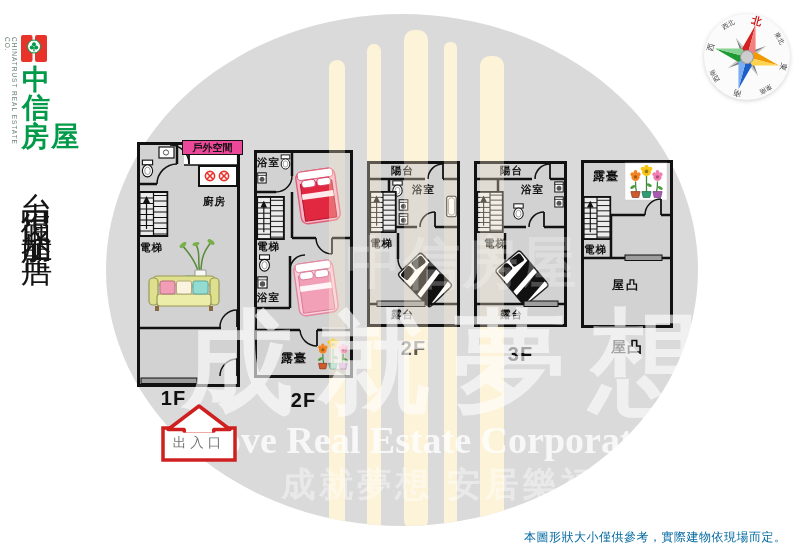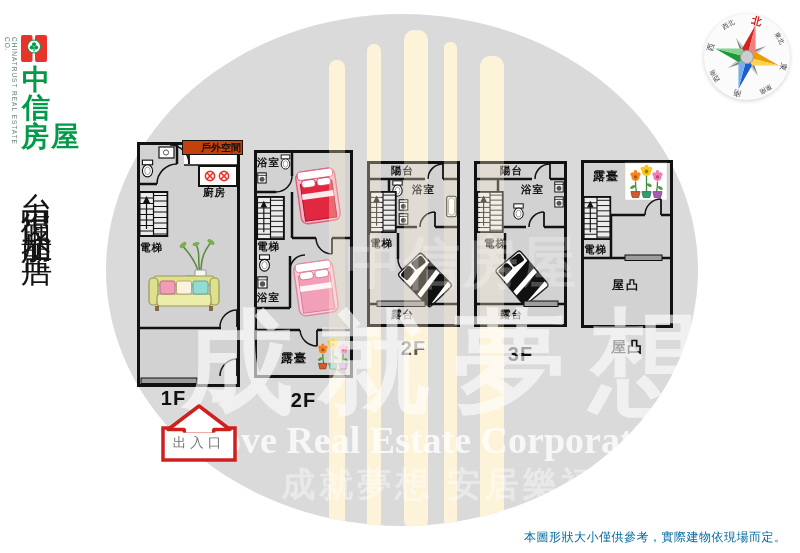--- a/index.html
+++ b/index.html
@@ -19,21 +19,21 @@
   #logo-c1{top:61px;} #logo-c2{top:89px;}
   #logo-c34{top:118px;width:62px;text-align:right;letter-spacing:2px;}
   #store-title{left:15px;top:167px;writing-mode:vertical-rl;font-family:"DejaVu Serif",serif;
                font-size:32px;letter-spacing:10px;color:#141414;}
   
   .plan{position:absolute;}
   .plan svg{position:absolute;left:0;top:0;}
   .plabel{position:absolute;font-weight:bold;font-size:10.5px;color:#111;
           white-space:nowrap;letter-spacing:1px;z-index:3;}
   .plabel.big{font-size:12px;}
-  .labelbox{background:#c2410c;border:1.5px solid #111;text-align:right;
+  .labelbox{background:#ec4899;border:1.5px solid #111;text-align:center;
             font-size:10px;letter-spacing:0;padding:0 1px;line-height:13px;}
   .floor-tag{position:absolute;z-index:2;font-weight:bold;font-size:20px;color:#101010;
              text-align:center;letter-spacing:1px;}
   
   .wm{position:absolute;color:#ffffff;white-space:nowrap;}
   #wm-title{left:182px;top:288px;font-family:"DejaVu Serif",serif;font-weight:bold;
             font-size:112px;letter-spacing:24px;opacity:.62;}
   #wm-en{left:120px;top:418px;width:640px;text-align:center;font-family:"Liberation Serif",serif;
          font-weight:bold;font-size:38px;opacity:.8;}
   #wm-slogan{left:262px;top:462px;width:356px;text-align:center;font-weight:bold;
@@ -214,21 +214,21 @@
       <rect x="73" y="136" width="9" height="27" rx="4" fill="#dfe08e" stroke="#9a9a58" stroke-width="1.2"></rect>
       <rect x="20" y="152" width="54" height="12" rx="3" fill="#eceda8" stroke="#9a9a58" stroke-width="1.2"></rect>
       <rect x="23" y="139" width="15" height="13" rx="2" fill="#f29db6" stroke="#b5707f" stroke-width="1"></rect>
       <rect x="39.5" y="139" width="15" height="13" rx="2" fill="#faf3e0" stroke="#b5a878" stroke-width="1"></rect>
       <rect x="56" y="139" width="15" height="13" rx="2" fill="#93dcd2" stroke="#5fa89e" stroke-width="1"></rect>
       <rect x="18" y="164" width="4" height="5" fill="#8a6a3a"></rect>
         <rect x="72" y="164" width="4" height="5" fill="#8a6a3a"></rect>
     </g>
   </svg>
   <div class="plabel labelbox" style="left:45px;top:-2px;width:57px">戶外空間</div>
-  <div class="plabel" style="left:66px;top:44px">廚房</div>
+  <div class="plabel" style="left:66px;top:53px">廚房</div>
   <div class="plabel" style="left:3px;top:99px">電梯</div>
 </div>
 <div class="floor-tag" style="left:122px;top:387px;width:103px">1F</div>
 
 <div class="plan" style="left:254px;top:150px;width:99px;height:228px">
   <svg width="99" height="228">
     <rect x="1.5" y="1.5" width="96" height="225" fill="var(--floor-fill)" stroke="#111" stroke-width="3"></rect>
     <line x1="38" y1="1.5" x2="38" y2="26" stroke="#111" stroke-width="2.5"></line>
     <path d="M38,26 A16,16 0 0 1 22,42" fill="none" stroke="#111" stroke-width="1.5"></path>
     <line x1="1.5" y1="42" x2="22" y2="42" stroke="#111" stroke-width="2.5"></line>

